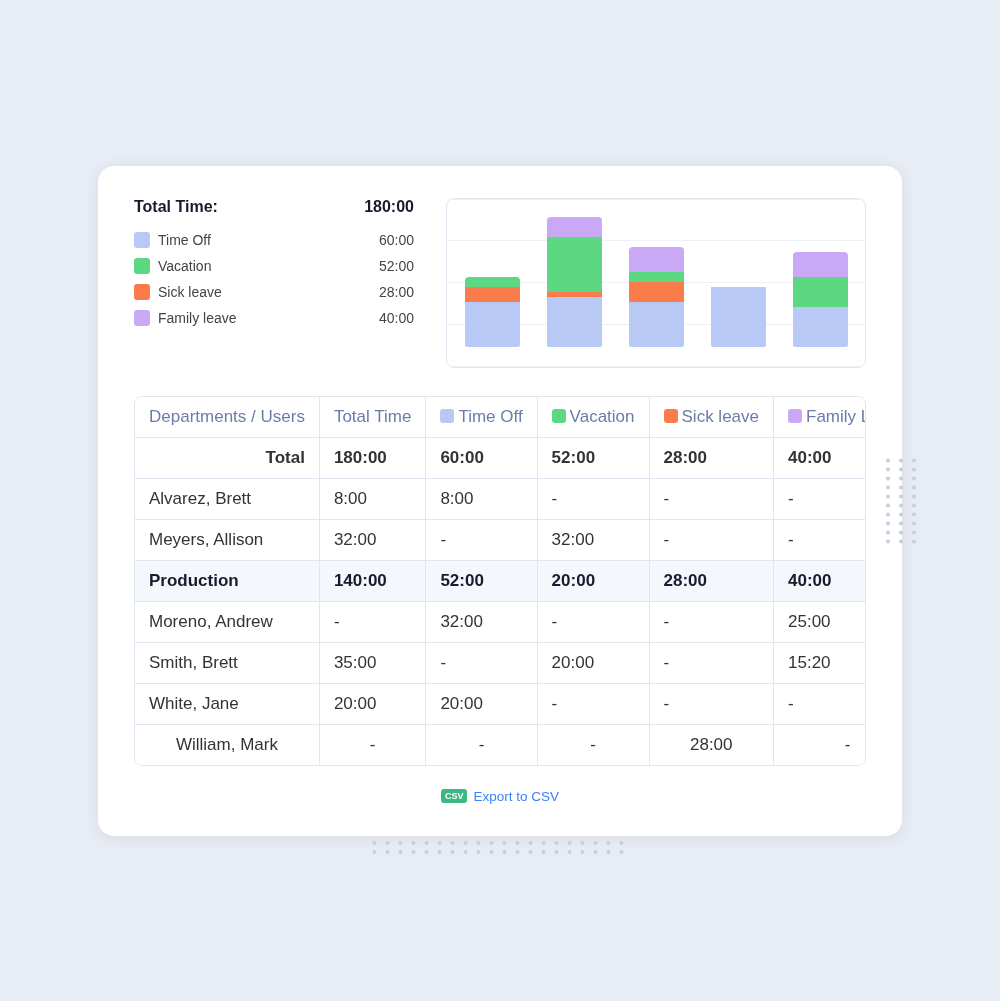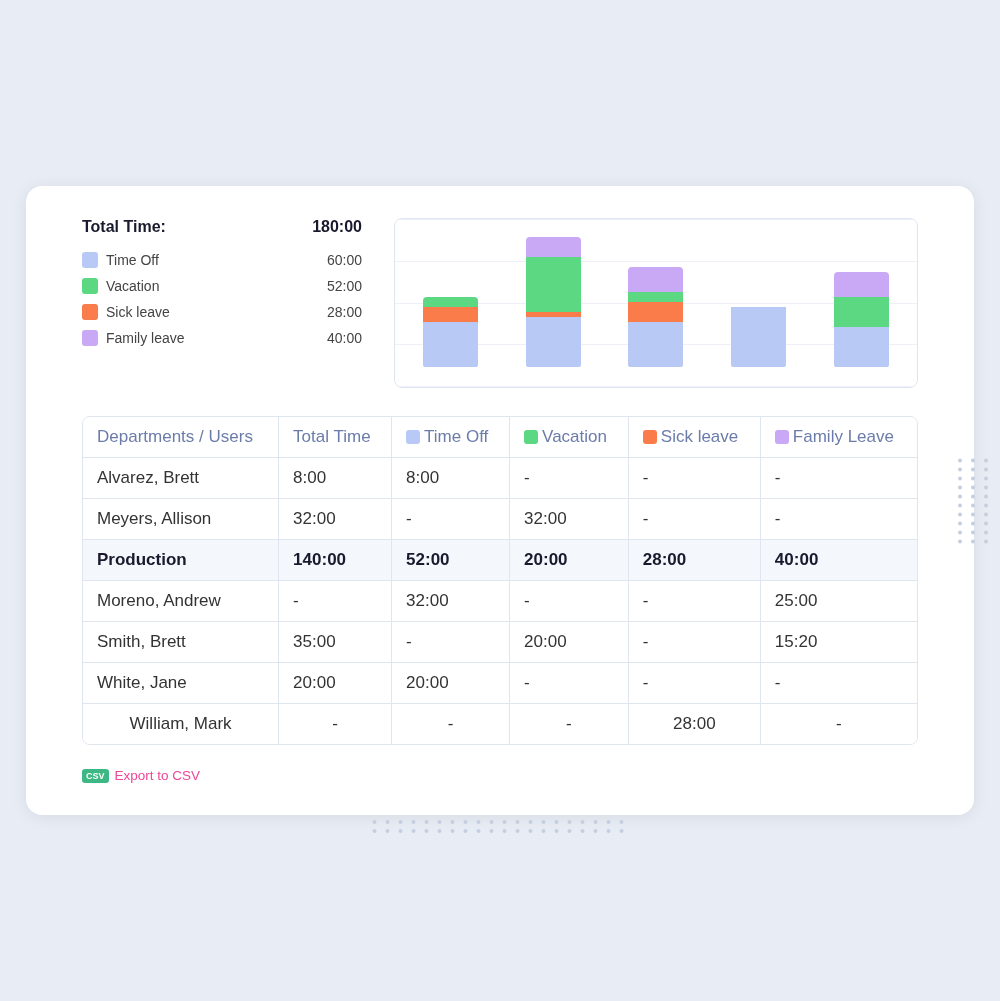--- a/index.html
+++ b/index.html
@@ -8,22 +8,22 @@
       display: flex;
       justify-content: center;
       align-items: center;
       min-height: 100vh;
       font-family: -apple-system, BlinkMacSystemFont, 'Segoe UI', sans-serif;
       font-size: 14px;
     }
     .card {
       background: #fff;
       border-radius: 16px;
-      padding: 32px 56px;
-      width: 948px;
+      padding: 32px 36px;
+      width: 804px;
       box-shadow: 0 2px 16px rgba(0,0,0,0.08);
       position: relative;
     }
     
     .dots-right {
       position: absolute;
       right: -18px;
       top: 50%;
       transform: translateY(-50%);
       display: grid;
@@ -205,35 +205,35 @@
       border-radius: 3px;
       vertical-align: middle;
       margin-right: 4px;
       position: relative;
       top: -1px;
     }
 
     
     .footer {
       display: flex;
-      justify-content: flex-start;
+      justify-content: center;
       align-items: center;
       margin-top: 23px;
       gap: 6px;
     }
     .csv-icon {
       background: #3db884;
       color: #fff;
       font-size: 9px;
       font-weight: 700;
       padding: 2px 4px;
       border-radius: 3px;
     }
     .export-link {
-      color: #ec4899;
+      color: #3b82f6;
       font-size: 13.5px;
       cursor: pointer;
       text-decoration: none;
     }
   </style>
 </head>
 <body>
 
 <div class="card">
 
@@ -409,20 +409,28 @@
           </th>
           <th>
             <span class="legend-icon" style="background:#f97c4a;"></span><span>Sick leave</span>
           </th>
           <th>
             <span class="legend-icon" style="background:#c9a8f5;"></span><span>Family Leave</span>
           </th>
         </tr>
       </thead>
       <tbody id="table-body">
+      <tr class="row-total">
+            <td style="text-align: right;">Total</td>
+            <td>180:00</td>
+            <td>60:00</td>
+            <td>52:00</td>
+            <td>28:00</td>
+            <td>40:00</td>
+          </tr>
           <tr class="row-user">
             <td>Alvarez, Brett</td>
             <td>8:00</td>
             <td>8:00</td>
             <td>-</td>
             <td>-</td>
             <td>-</td>
           </tr>
           <tr class="row-user">
             <td>Meyers, Allison</td>

